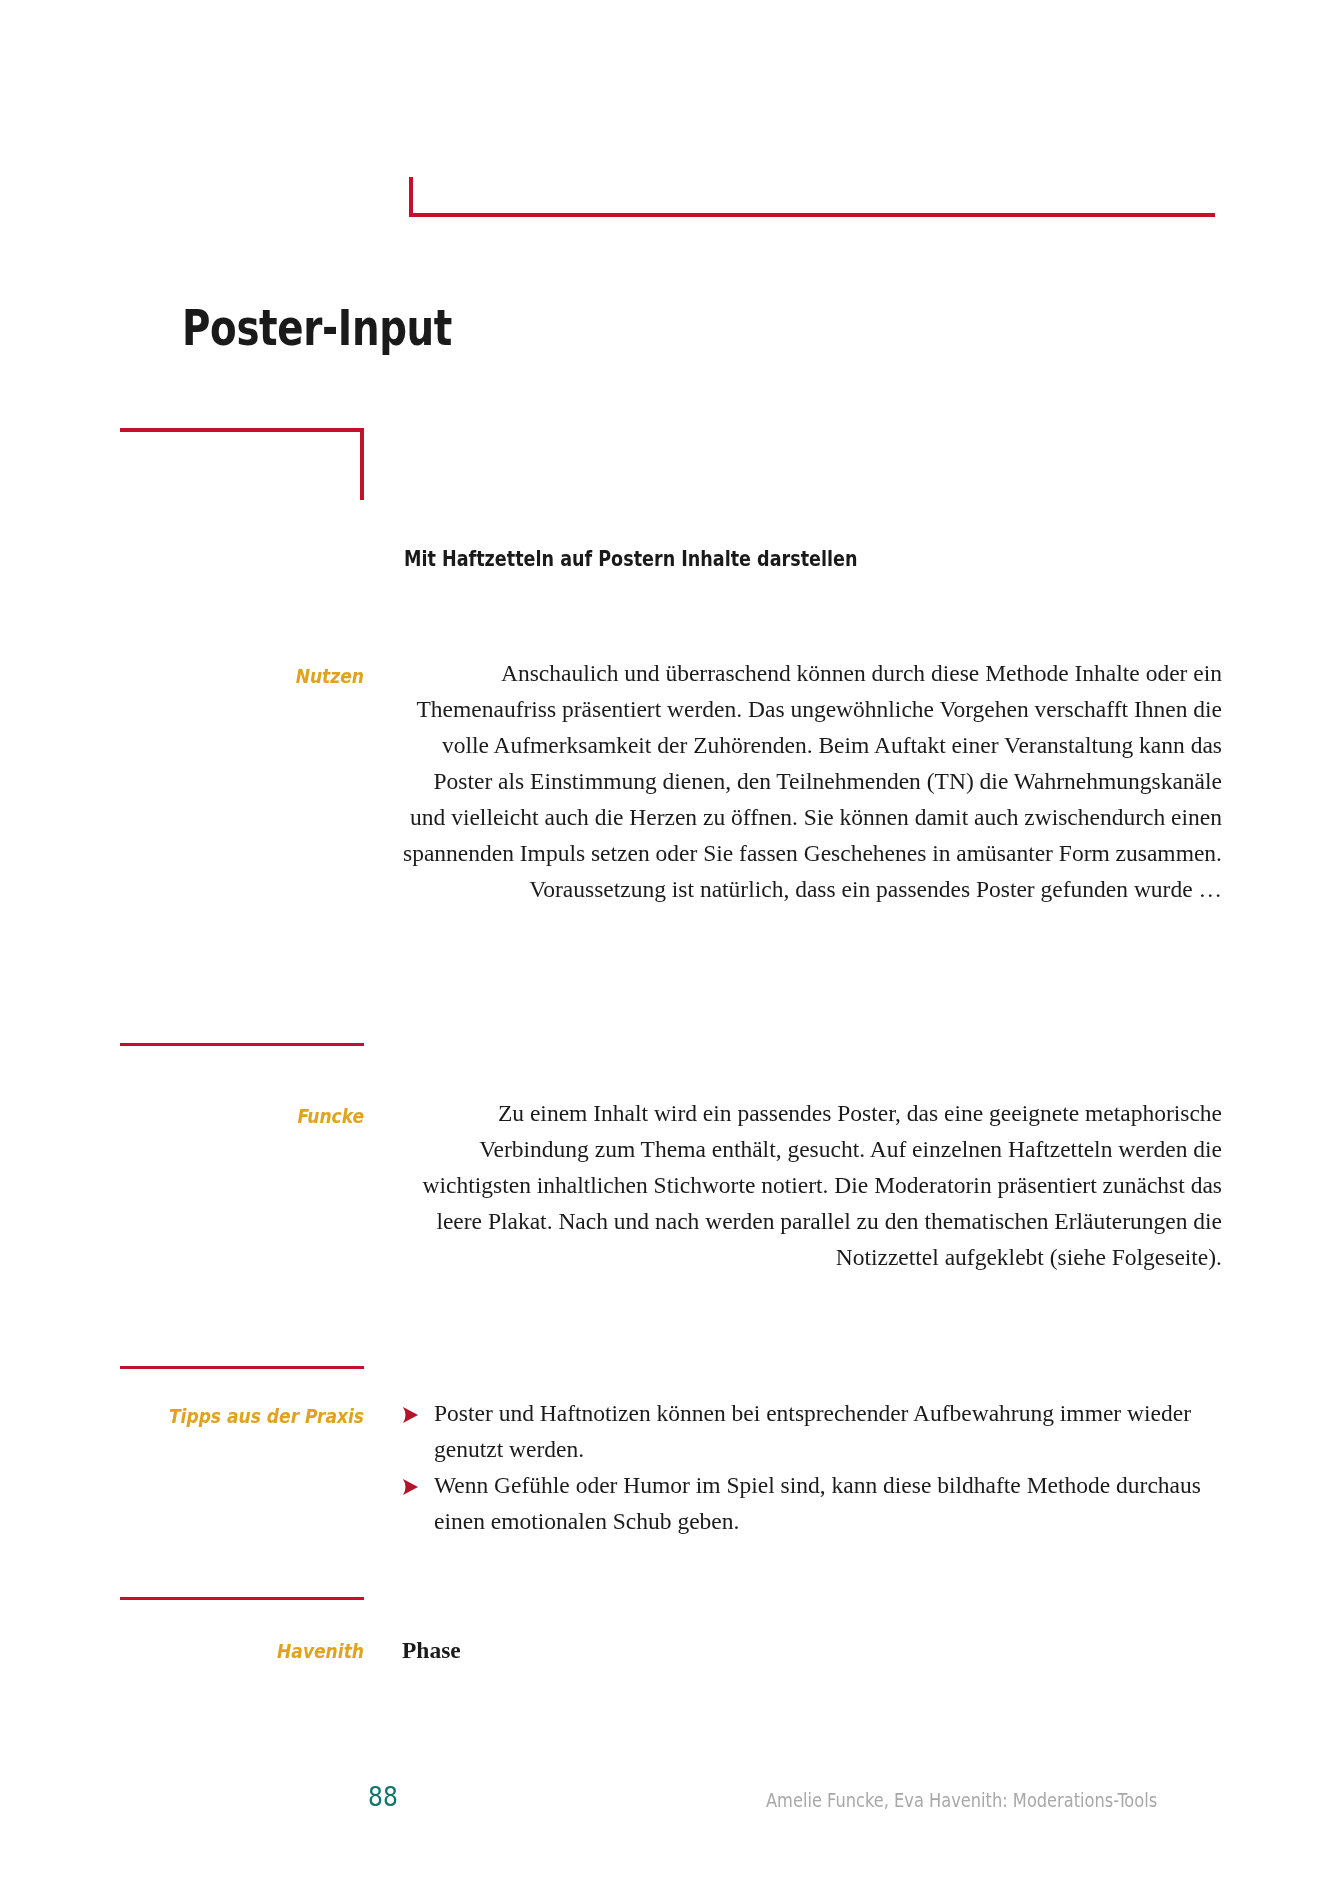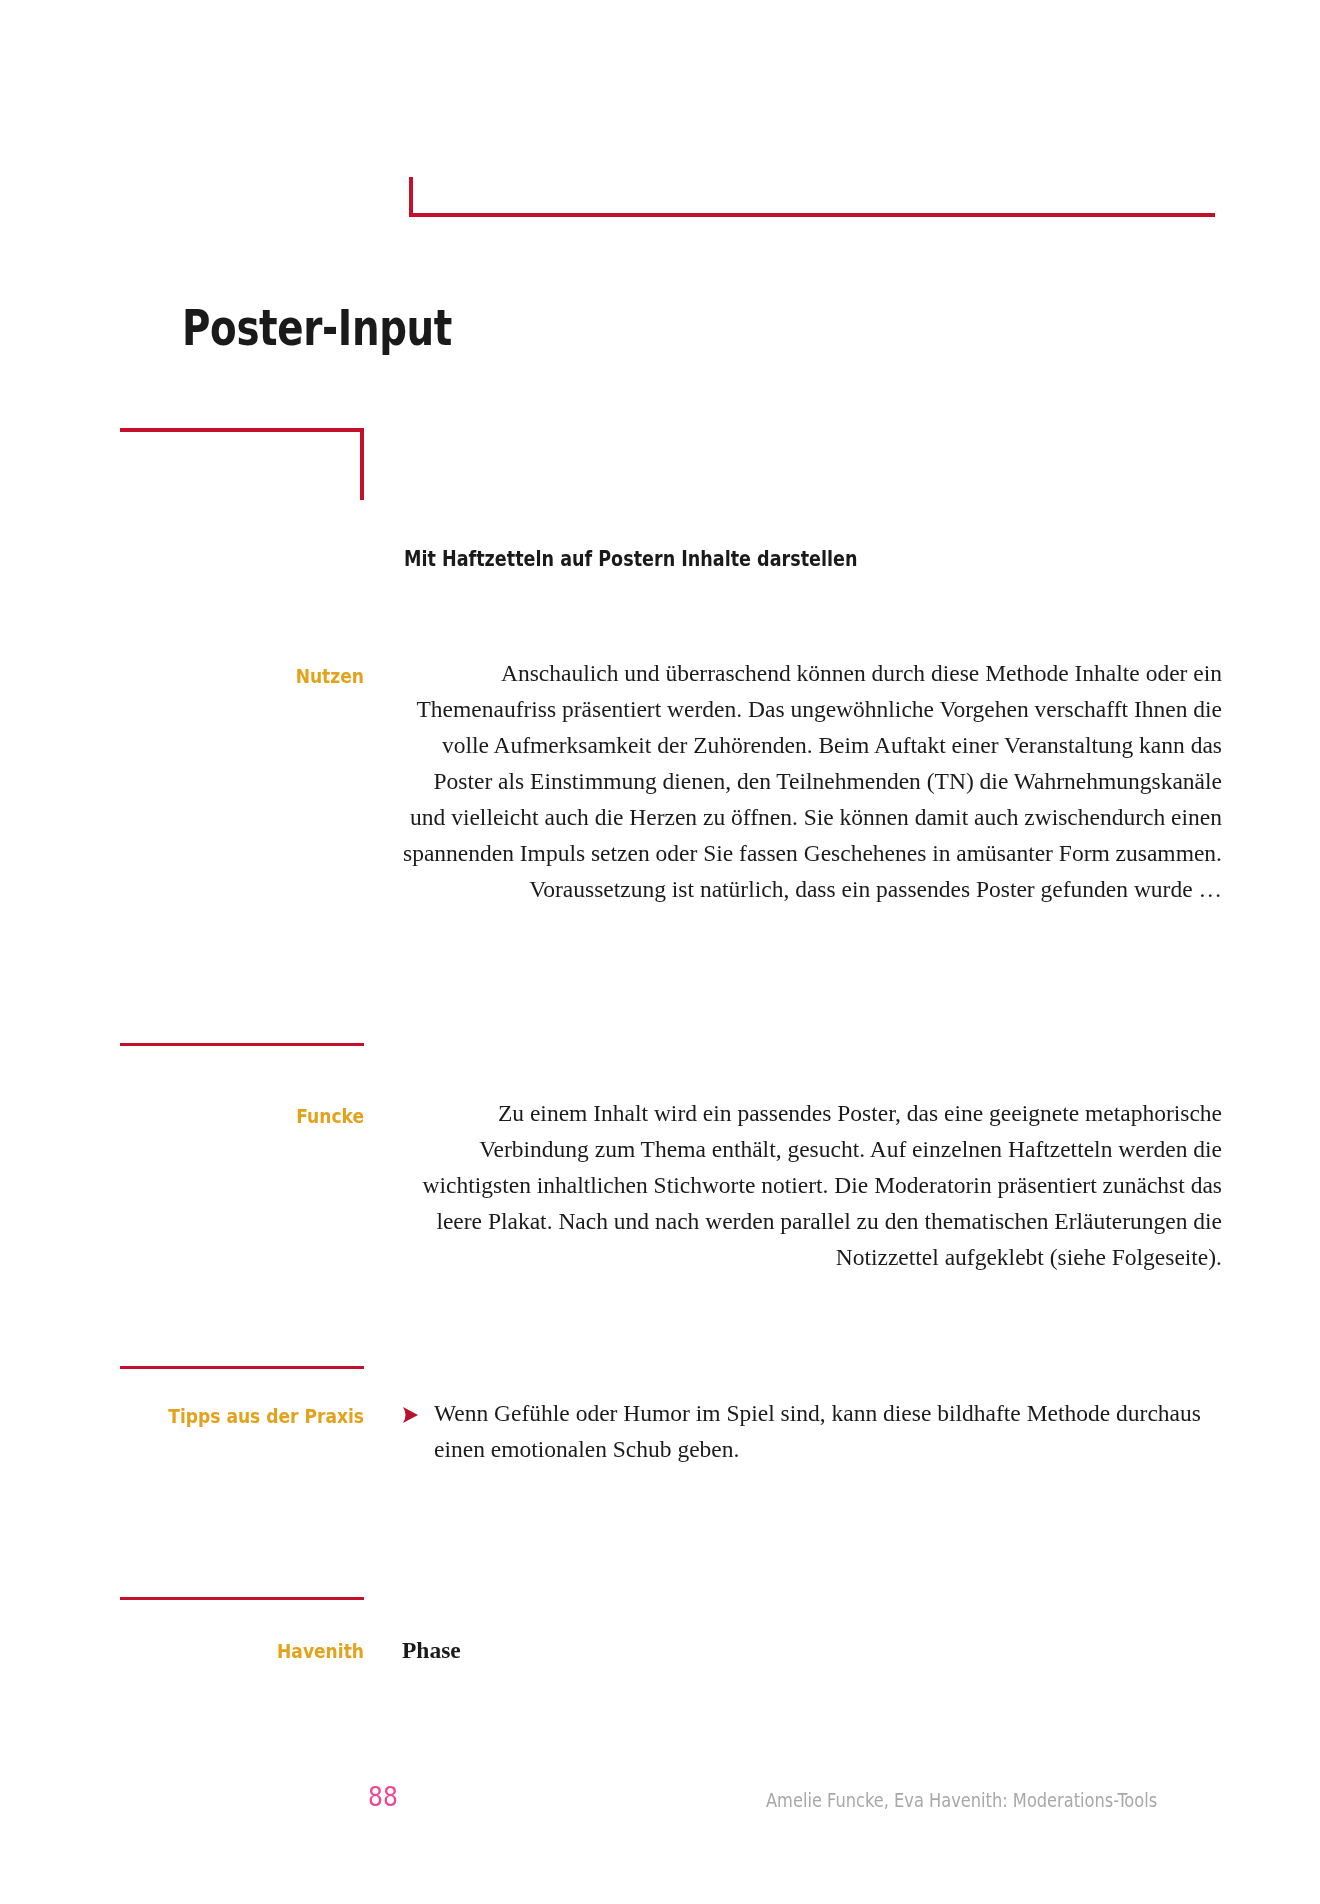--- a/index.html
+++ b/index.html
@@ -90,20 +90,21 @@
   }
 
   
   .side-label {
     position: absolute;
     width: 244px;
     text-align: right;
     left: 120px;
     font-family: "DejaVu Sans Condensed", "Liberation Sans Narrow", "Liberation Sans", sans-serif;
     font-weight: bold;
+    font-style: italic;
     font-size: 19px;
     color: #e2a21c;
     white-space: nowrap;
   }
   .side-label.l-nutzen { top: 665px; }
   .side-label.l-aktion { top: 1105px; }
   .side-label.l-tipps  { top: 1405px; }
   .side-label.l-einsatz{ top: 1640px; }
 
   
@@ -164,21 +165,21 @@
     color: #1b1b1b;
   }
 
   
   .footer-page-no {
     position: absolute;
     left: 368px;
     top: 1782px;
     font-family: "DejaVu Sans Condensed", "Liberation Sans Narrow", "Liberation Sans", sans-serif;
     font-size: 26px;
-    color: #ec4899;
+    color: #0f766e;
   }
   .footer-credit {
     position: absolute;
     left: 766px;
     top: 1789px;
     font-family: "DejaVu Sans Condensed", "Liberation Sans Narrow", "Liberation Sans", sans-serif;
     font-size: 19px;
     color: #a8a8a8;
     white-space: nowrap;
     transform: scaleX(0.95);
@@ -208,20 +209,28 @@
 
   <div class="side-label l-aktion">Funcke</div>
   <div class="body-block b-aktion">
     <p>Zu einem Inhalt wird ein passendes Poster, das eine geeignete metaphorische Verbindung zum Thema enthält, gesucht. Auf einzelnen Haftzetteln werden die wichtigsten inhaltlichen Stichworte notiert. Die Moderatorin präsentiert zunächst das leere Plakat. Nach und nach werden parallel zu den thematischen Erläuterungen die Notizzettel aufgeklebt (siehe Folgeseite).</p>
   </div>
 
   <div class="divider d2"></div>
 
   <div class="side-label l-tipps">Tipps aus der Praxis</div>
   <div class="bullet-list bl-tipps">
+    <div class="bullet-row">
+      <span class="bullet-arrow">
+        <svg width="18" height="18" viewBox="0 0 18 18" aria-hidden="true">
+          <path d="M1 1 L16 9 L1 17 Q6 9 1 1 Z" fill="#b5122b"></path>
+        </svg>
+      </span>
+      <span class="bullet-text">Poster und Haftnotizen können bei entsprechender Aufbewahrung immer wieder genutzt werden.</span>
+    </div>
     <div class="bullet-row">
       <span class="bullet-arrow">
         <svg width="18" height="18" viewBox="0 0 18 18" aria-hidden="true">
           <path d="M1 1 L16 9 L1 17 Q6 9 1 1 Z" fill="#b5122b"></path>
         </svg>
       </span>
       <span class="bullet-text">Wenn Gefühle oder Humor im Spiel sind, kann diese bildhafte Methode durchaus einen emotionalen Schub geben.</span>
     </div>
   </div>
 

